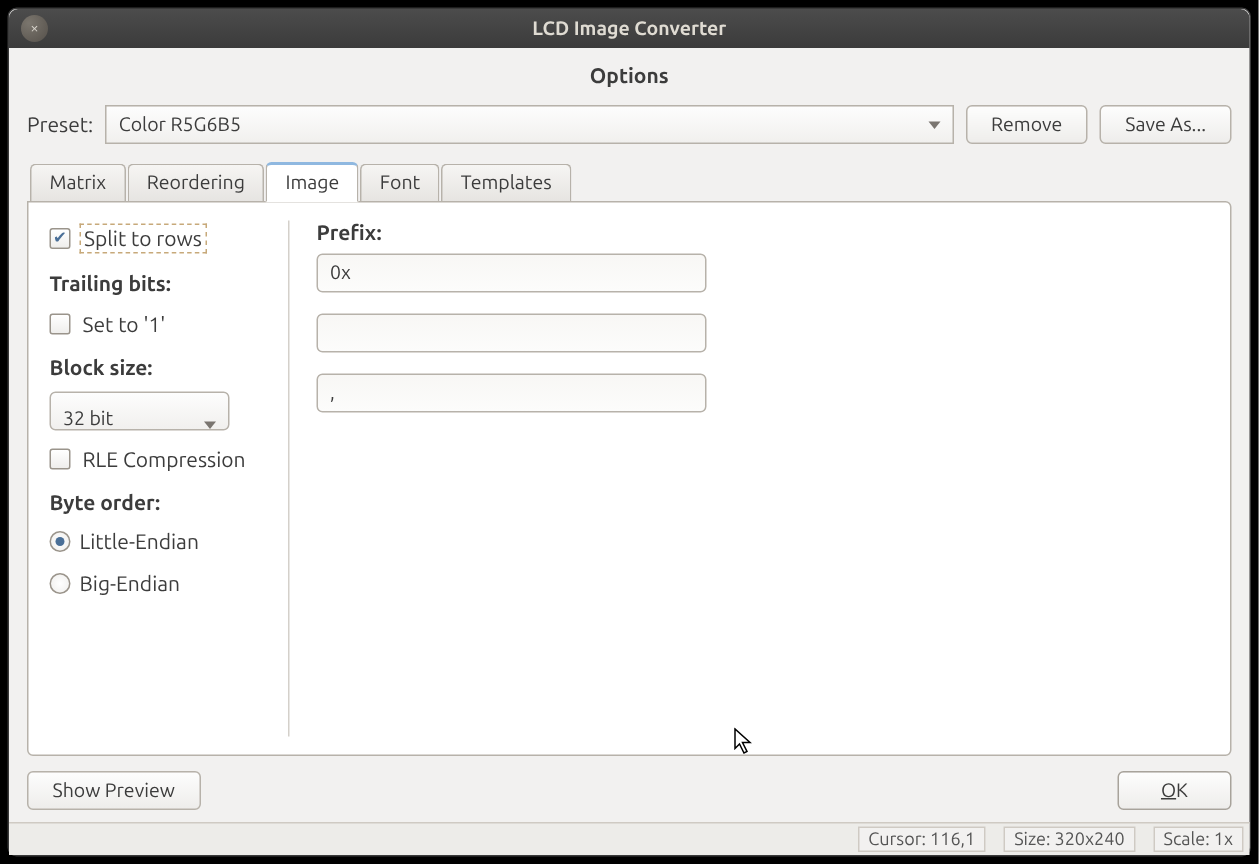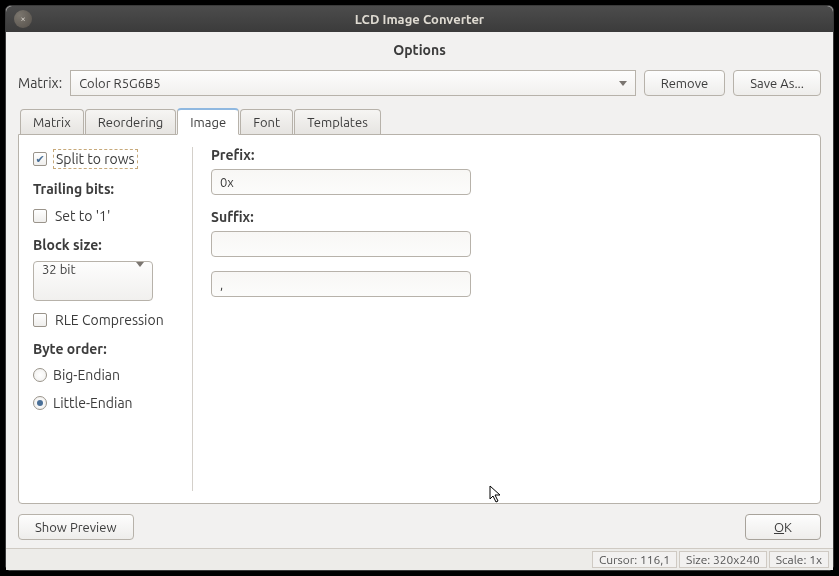--- a/index.html
+++ b/index.html
@@ -180,26 +180,26 @@
     width:6px; height:6px; border-radius:3px;
     background:#4a6f97;
   }
   .section-label {
     font-weight: bold;
     font-size: 14px;
     margin-top: 2px;
   }
   .select-small {
     width: 120px;
-    height: 40px;
+    height: 26px;
     border: 1px solid #b7b2aa;
     border-radius: 4px;
     background: linear-gradient(#fdfdfd,#f1f0ee);
     display: flex;
-    align-items: flex-start;
+    align-items: flex-end;
     padding: 0 8px;
     position: relative;
     font-size: 13px;
   }
   .select-small .arrow {
     position: absolute;
     right: 8px;
     width: 0; height: 0;
     border-left: 4px solid transparent;
     border-right: 4px solid transparent;
@@ -228,21 +228,21 @@
     justify-content: space-between;
     margin-top: 10px;
   }
   .statusbar {
     height: 22px;
     border-top: 1px solid #cfcac3;
     background: #edece9;
     display: flex;
     justify-content: flex-end;
     align-items: center;
-    gap: 2px;
+    gap: 12px;
     font-size: 12px;
     color:#555;
     padding-right: 4px;
   }
   .status-cell {
     border: 1px solid #cfcac3;
     padding: 1px 6px;
     background:#f2f1f0;
   }
   .status-left {
@@ -262,21 +262,21 @@
 <div class="outer">
   <div class="titlebar">
     <div class="close-btn">×</div>
     <div class="title-text">LCD Image Converter</div>
   </div>
 
   <div class="content">
     <div class="subtitle">Options</div>
 
     <div class="preset-row">
-      <span class="lbl">Matrix:</span>
+      <span class="lbl">Preset:</span>
       <div class="combo">
         <span>Color R5G6B5</span>
         <span class="arrow"></span>
       </div>
       <div class="btn">
           <span>Remove</span>
         </div>
       <div class="btn">
           <span>Save As...</span>
         </div>
@@ -305,35 +305,34 @@
         <div class="select-small">
           <span>32 bit</span>
           <span class="arrow"></span>
         </div>
         <div class="check-row">
           <span class="chk"></span>
           <label>RLE Compression</label>
         </div>
         <div class="section-label">Byte order:</div>
         <div class="radio-row">
+          <span class="radio on"></span>
+          <label>Little-Endian</label>
+        </div>
+        <div class="radio-row">
           <span class="radio"></span>
           <label>Big-Endian</label>
-        </div>
-        <div class="radio-row">
-          <span class="radio on"></span>
-          <label>Little-Endian</label>
         </div>
       </div>
 
       <div class="col-right">
         <div class="field-label">Prefix:</div>
         <div class="textfield">
             <span>0x</span>
           </div>
-        <div class="field-label">Suffix:</div>
         <div class="textfield">
             <span></span>
           </div>
         <div class="textfield">
             <span>,</span>
           </div>
       </div>
 
       <svg class="cursor-img" width="16" height="20">
         <path d="M1 1 L1 14 L4 11 L7 17 L9 16 L6 10 L11 10 Z" fill="#fff" stroke="#000" stroke-width="1"></path>

